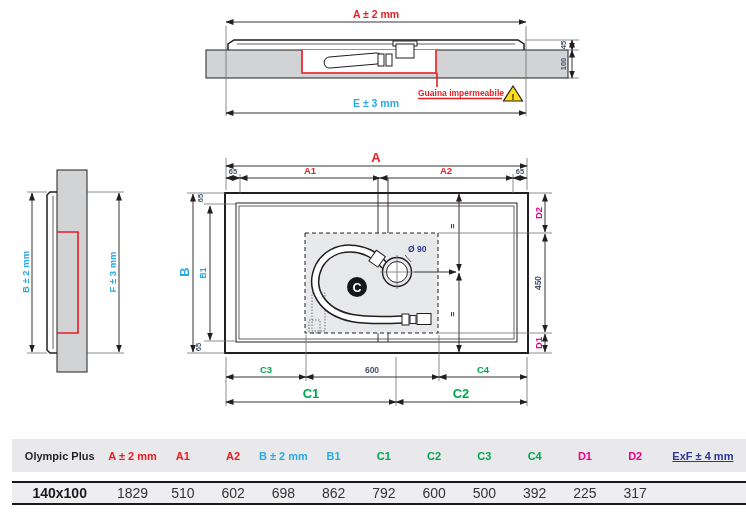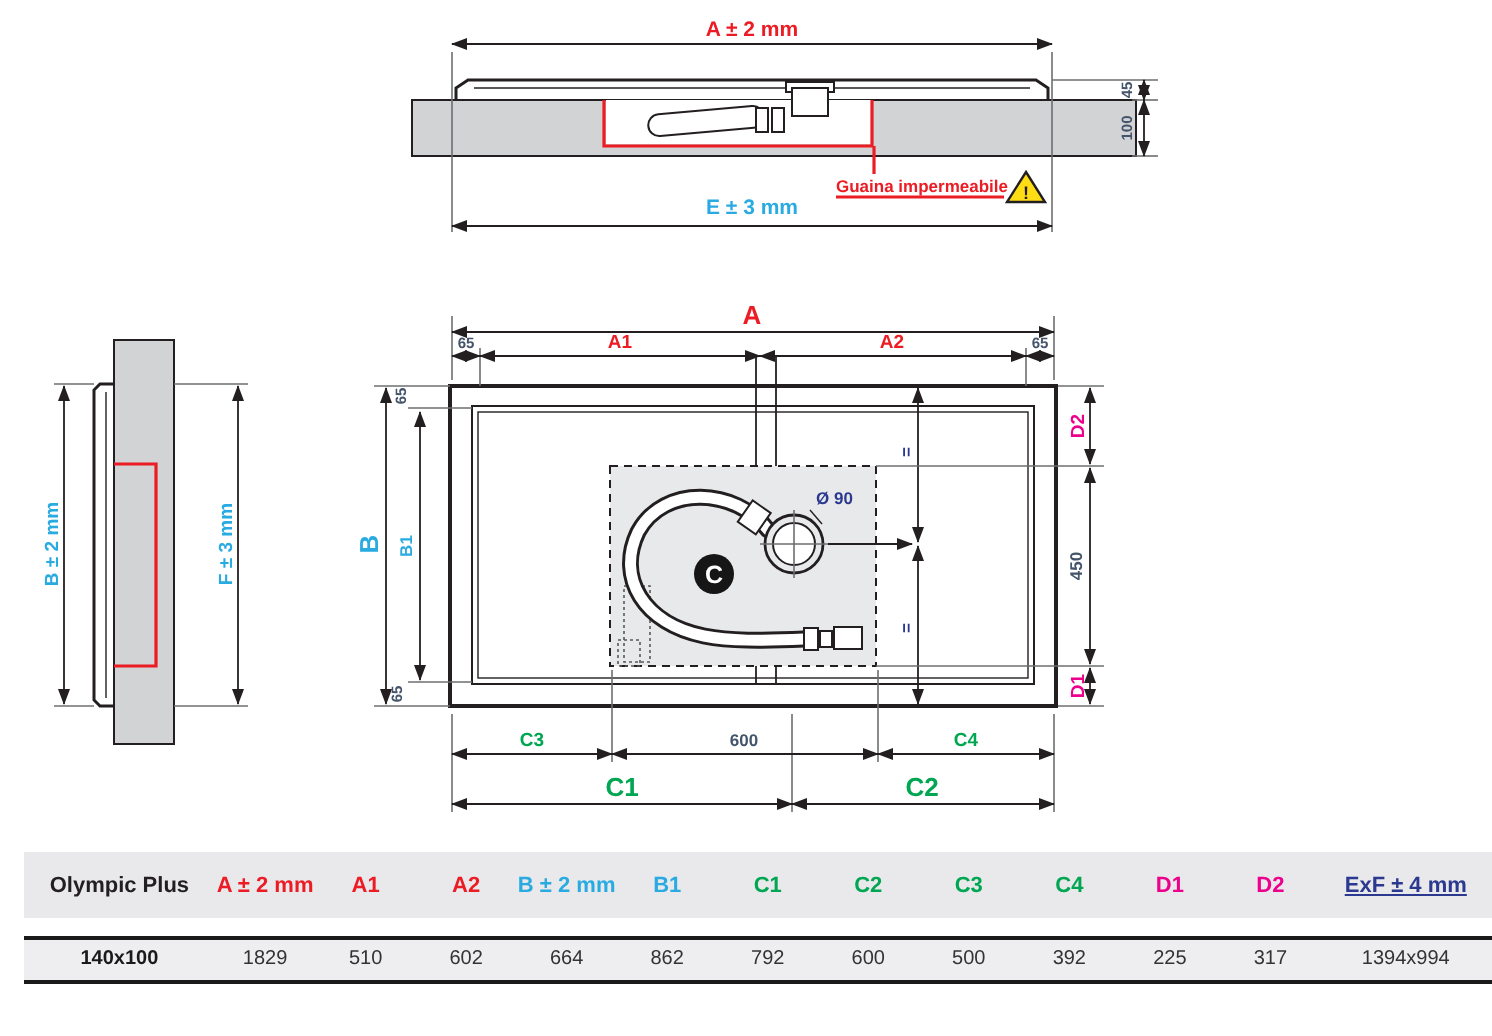--- a/index.html
+++ b/index.html
@@ -19,28 +19,28 @@
   .ln2{stroke:#231f20;stroke-width:2;fill:none}
   .thin{stroke:#231f20;stroke-width:.7;fill:none}
   .ext{stroke:#6d6e71;stroke-width:.8;fill:none}
   .dim{stroke:#231f20;stroke-width:.9;fill:none}
   .redln{stroke:#ec1c24;stroke-width:1.6;fill:none}
   .grayf{fill:#d1d3d4;stroke:#231f20;stroke-width:1}
   .whitef{fill:#ffffff;stroke:#231f20;stroke-width:1}
   .dashbox{fill:#e8e9ea;stroke:#231f20;stroke-width:1;stroke-dasharray:4 3}
   .dotted{stroke:#58595b;stroke-width:.8;fill:none;stroke-dasharray:1.5 1.5}
 
-  .spec-table{position:absolute;left:12px;top:426px;width:734px;}
+  .spec-table{position:absolute;left:12px;top:439px;width:734px;}
   .tr{display:flex;width:100%;}
   .tr.head{background:#e9e9eb;height:33px;align-items:center;}
   .tr.vals{margin-top:9px;background:#eeeef0;height:20px;line-height:20px;
            border-top:2px solid #1a1a1a;border-bottom:2px solid #1a1a1a;}
   .th,.td{text-align:center;white-space:nowrap;overflow:visible;}
   .th{font-size:11px;font-weight:bold;}
-  .td{font-size:10px;color:#333333;}
+  .td{font-size:14px;color:#333333;}
   .td.model{font-weight:bold;color:#1a1a1a;}
   .c0{width:13%}.cm{width:6.85%}.cl{width:11.6%}
   .watermark{position:absolute;right:2px;top:490px;font-size:13.5px;font-weight:bold;
              letter-spacing:.5px;color:#ffffff;
              text-shadow:0 0 2px rgba(150,150,150,.95),0 0 1px rgba(150,150,150,.9);}
 </style>
 </head>
 <body>
 
 <div class="stage">
@@ -224,25 +224,24 @@
       <div class="th cm" style="color: rgb(0, 166, 81);">C4</div>
       <div class="th cm" style="color: rgb(236, 0, 140);">D1</div>
       <div class="th cm" style="color: rgb(236, 0, 140);">D2</div>
       <div class="th cl" style="color: rgb(43, 57, 144); text-decoration: underline;">ExF ± 4 mm</div>
     </div>
     <div class="tr vals">
       <div class="td model c0">140x100</div>
       <div class="td cm">1829</div>
       <div class="td cm">510</div>
       <div class="td cm">602</div>
-      <div class="td cm">664</div>
+      <div class="td cm">698</div>
       <div class="td cm">862</div>
       <div class="td cm">792</div>
       <div class="td cm">600</div>
       <div class="td cm">500</div>
       <div class="td cm">392</div>
       <div class="td cm">225</div>
       <div class="td cm">317</div>
-      <div class="td cl">1394x994</div>
     </div>
   </div>
 
 </div>
 
 </body></html>

